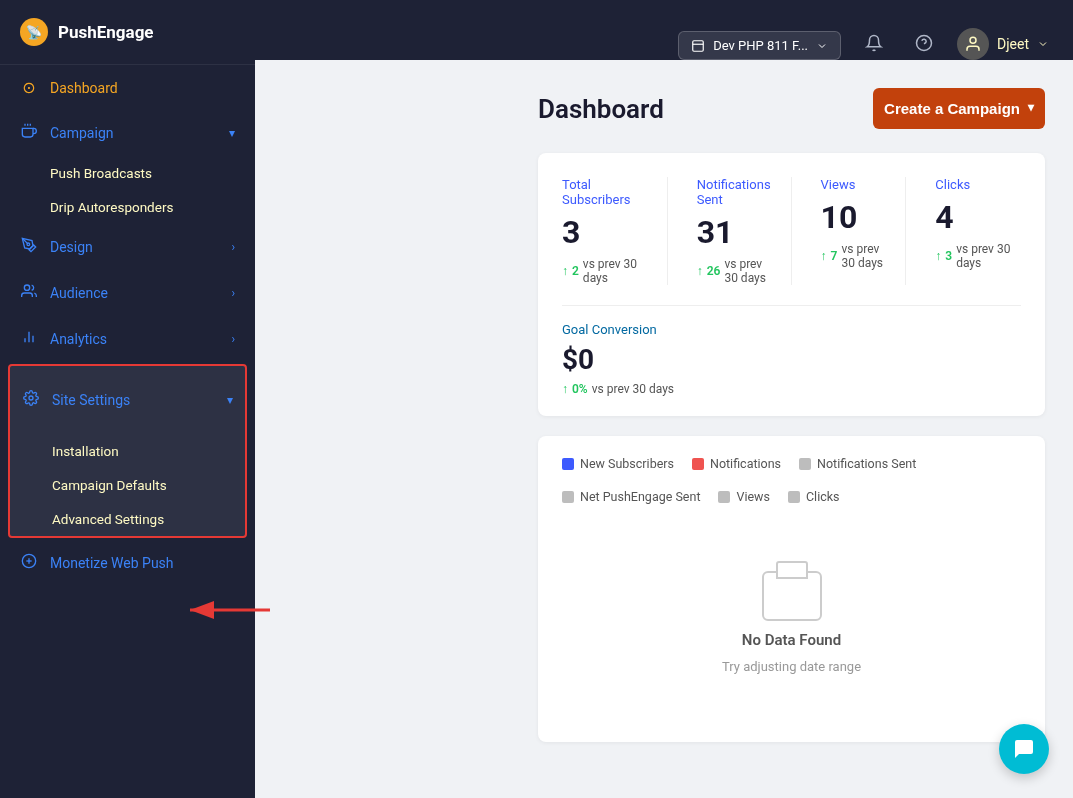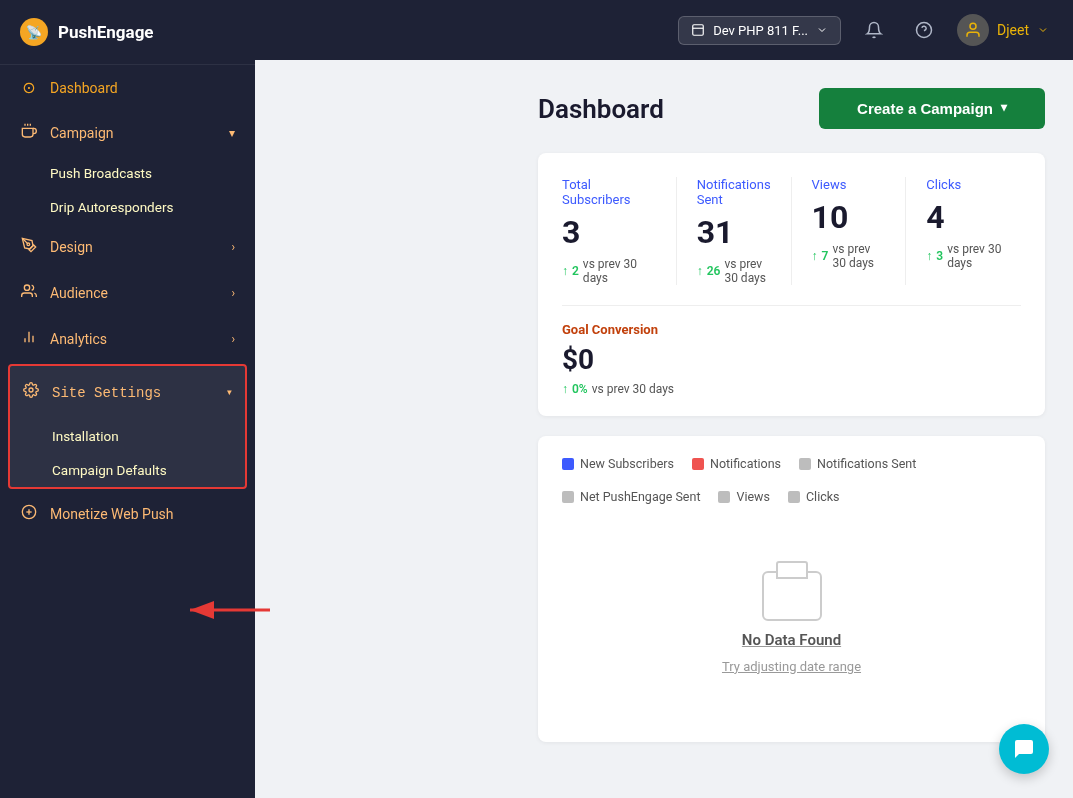--- a/index.html
+++ b/index.html
@@ -33,21 +33,21 @@
       display: flex; align-items: center; justify-content: center;
       font-size: 13px;
     }
     .sidebar-item {
       display: flex;
       align-items: center;
       gap: 12px;
       padding: 13px 20px;
       cursor: pointer;
       font-size: 14px;
-      color: #fdba74;
+      color: #3b82f6;
       transition: background 0.15s;
       position: relative;
     }
     .sidebar-item.active { color: #f5a623; }
     .sidebar-item.active .sidebar-icon { color: #f5a623; }
     .sidebar-icon { font-size: 16px; min-width: 18px; text-align: center; }
     .sidebar-chevron { margin-left: auto; font-size: 12px; }
     .sidebar-sub-item {
       display: block;
       padding: 9px 20px 9px 50px;
@@ -55,37 +55,36 @@
       color: #fef9c3;
       cursor: pointer;
     }
     .sidebar-section-highlight {
       background: rgba(255,255,255,0.07);
       border: 2px solid #e53935;
       border-radius: 4px;
       margin: 2px 8px;
     }
     .sidebar-section-highlight .sidebar-item {
-      padding: 16px 12px;
-      font-family: Liberation Mono, monospace;
+      padding: 24px 12px;
     }
     .sidebar-section-highlight .sidebar-sub-item {
       padding: 9px 12px 9px 42px;
     }
 
     
     .header {
       position: fixed;
       left: 255px;
       top: 0;
       right: 0;
       height: 60px;
       background: #1e2236;
       display: flex;
-      align-items: center;
+      align-items: flex-end;
       padding: 0 24px;
       gap: 16px;
       z-index: 10;
     }
     .header-spacer { flex: 1; }
     .header-site-selector {
       display: flex;
       align-items: center;
       gap: 8px;
       background: rgba(255,255,255,0.1);
@@ -99,21 +98,21 @@
     .header-icon-btn {
       width: 34px; height: 34px;
       border-radius: 50%;
       display: flex; align-items: center; justify-content: center;
       color: #b0b7c8;
       cursor: pointer;
       font-size: 18px;
     }
     .header-user {
       display: flex; align-items: center; gap: 8px;
-      color: #eab308; font-size: 14px; cursor: pointer;
+      color: #fef9c3; font-size: 14px; cursor: pointer;
     }
     .header-user-avatar {
       width: 32px; height: 32px;
       background: #555;
       border-radius: 50%;
       display: flex; align-items: center; justify-content: center;
       font-size: 16px;
     }
 
     
@@ -133,43 +132,43 @@
       margin-bottom: 24px;
     }
     .page-title {
       font-size: 26px;
       font-weight: 600;
       color: #1a1a2e;
     }
     .create-btn {
       display: flex;
       gap: 8px;
-      background: #15803d;
+      background: #c2410c;
       color: #fff;
       border: none;
       border-radius: 6px;
-      padding: 12px 38px;
+      padding: 12px 11px;
       font-size: 15px;
       font-weight: 600;
       cursor: pointer;
     }
     .create-btn .chevron { font-size: 12px; }
 
     
     .stats-card {
       background: #fff;
       border-radius: 8px;
       padding: 24px 24px 20px 24px;
       margin-bottom: 20px;
       box-shadow: 0 1px 4px rgba(0,0,0,0.06);
     }
     .stats-grid {
       display: grid;
       grid-template-columns: repeat(4, 1fr);
-      gap: 0;
+      gap: 9px;
       border-bottom: 1px solid #eee;
       padding-bottom: 20px;
       margin-bottom: 16px;
     }
     .stat-item {
       padding: 0 20px 0 0;
       border-right: 1px solid #eee;
     }
     .stat-item:last-child { border-right: none; padding-right: 0; }
     .stat-item:not(:first-child) { padding-left: 20px; }
@@ -192,21 +191,21 @@
       gap: 4px;
     }
     .stat-change .arrow-up { color: #22c55e; font-size: 12px; }
     .stat-change .change-val { color: #22c55e; font-weight: 600; }
 
     .goal-row {
       display: flex;
       align-items: flex-start;
       gap: 24px;
     }
-    .goal-item .stat-label { color: #c2410c; font-weight: bold; }
+    .goal-item .stat-label { color: #0369a1; }
     .goal-item .stat-value { font-size: 28px; }
     .goal-change {
       font-size: 12px;
       color: #555;
       display: flex;
       align-items: center;
       gap: 4px;
     }
 
     
@@ -236,21 +235,20 @@
       border-radius: 2px;
     }
     .chart-area {
       display: flex;
       align-items: center;
       justify-content: center;
       height: 200px;
       flex-direction: column;
       gap: 10px;
       color: #999;
-      text-decoration: underline;
     }
     .no-data-icon {
       width: 60px; height: 50px;
       border: 2px solid #ccc;
       border-radius: 6px;
       position: relative;
       display: flex; align-items: flex-end; justify-content: center;
       padding-bottom: 2px;
     }
     .no-data-icon::before {
@@ -364,20 +362,21 @@
         <svg width="16" height="16" viewBox="0 0 24 24" fill="none" stroke="currentColor" stroke-width="2">
             <circle cx="12" cy="12" r="3"></circle>
             <path d="M19.4 15a1.65 1.65 0 00.33 1.82l.06.06a2 2 0 010 2.83 2 2 0 01-2.83 0l-.06-.06a1.65 1.65 0 00-1.82-.33 1.65 1.65 0 00-1 1.51V21a2 2 0 01-4 0v-.09A1.65 1.65 0 009 19.4a1.65 1.65 0 00-1.82.33l-.06.06a2 2 0 01-2.83-2.83l.06-.06A1.65 1.65 0 004.68 15a1.65 1.65 0 00-1.51-1H3a2 2 0 010-4h.09A1.65 1.65 0 004.6 9a1.65 1.65 0 00-.33-1.82l-.06-.06a2 2 0 012.83-2.83l.06.06A1.65 1.65 0 009 4.68a1.65 1.65 0 001-1.51V3a2 2 0 014 0v.09a1.65 1.65 0 001 1.51 1.65 1.65 0 001.82-.33l.06-.06a2 2 0 012.83 2.83l-.06.06A1.65 1.65 0 0019.4 9a1.65 1.65 0 001.51 1H21a2 2 0 010 4h-.09a1.65 1.65 0 00-1.51 1z"></path>
           </svg>
       </span>
       <span>Site Settings</span>
       <span class="sidebar-chevron">▾</span>
     </div>
     <a class="sidebar-sub-item">Installation</a>
     <a class="sidebar-sub-item">Campaign Defaults</a>
+    <a class="sidebar-sub-item">Advanced Settings</a>
   </div>
 
   <div class="sidebar-item">
     <span class="sidebar-icon">
       <svg width="16" height="16" viewBox="0 0 24 24" fill="none" stroke="currentColor" stroke-width="2">
           <circle cx="12" cy="12" r="10"></circle>
           <line x1="12" y1="8" x2="12" y2="16"></line>
           <line x1="8" y1="12" x2="16" y2="12"></line>
         </svg>
     </span>

